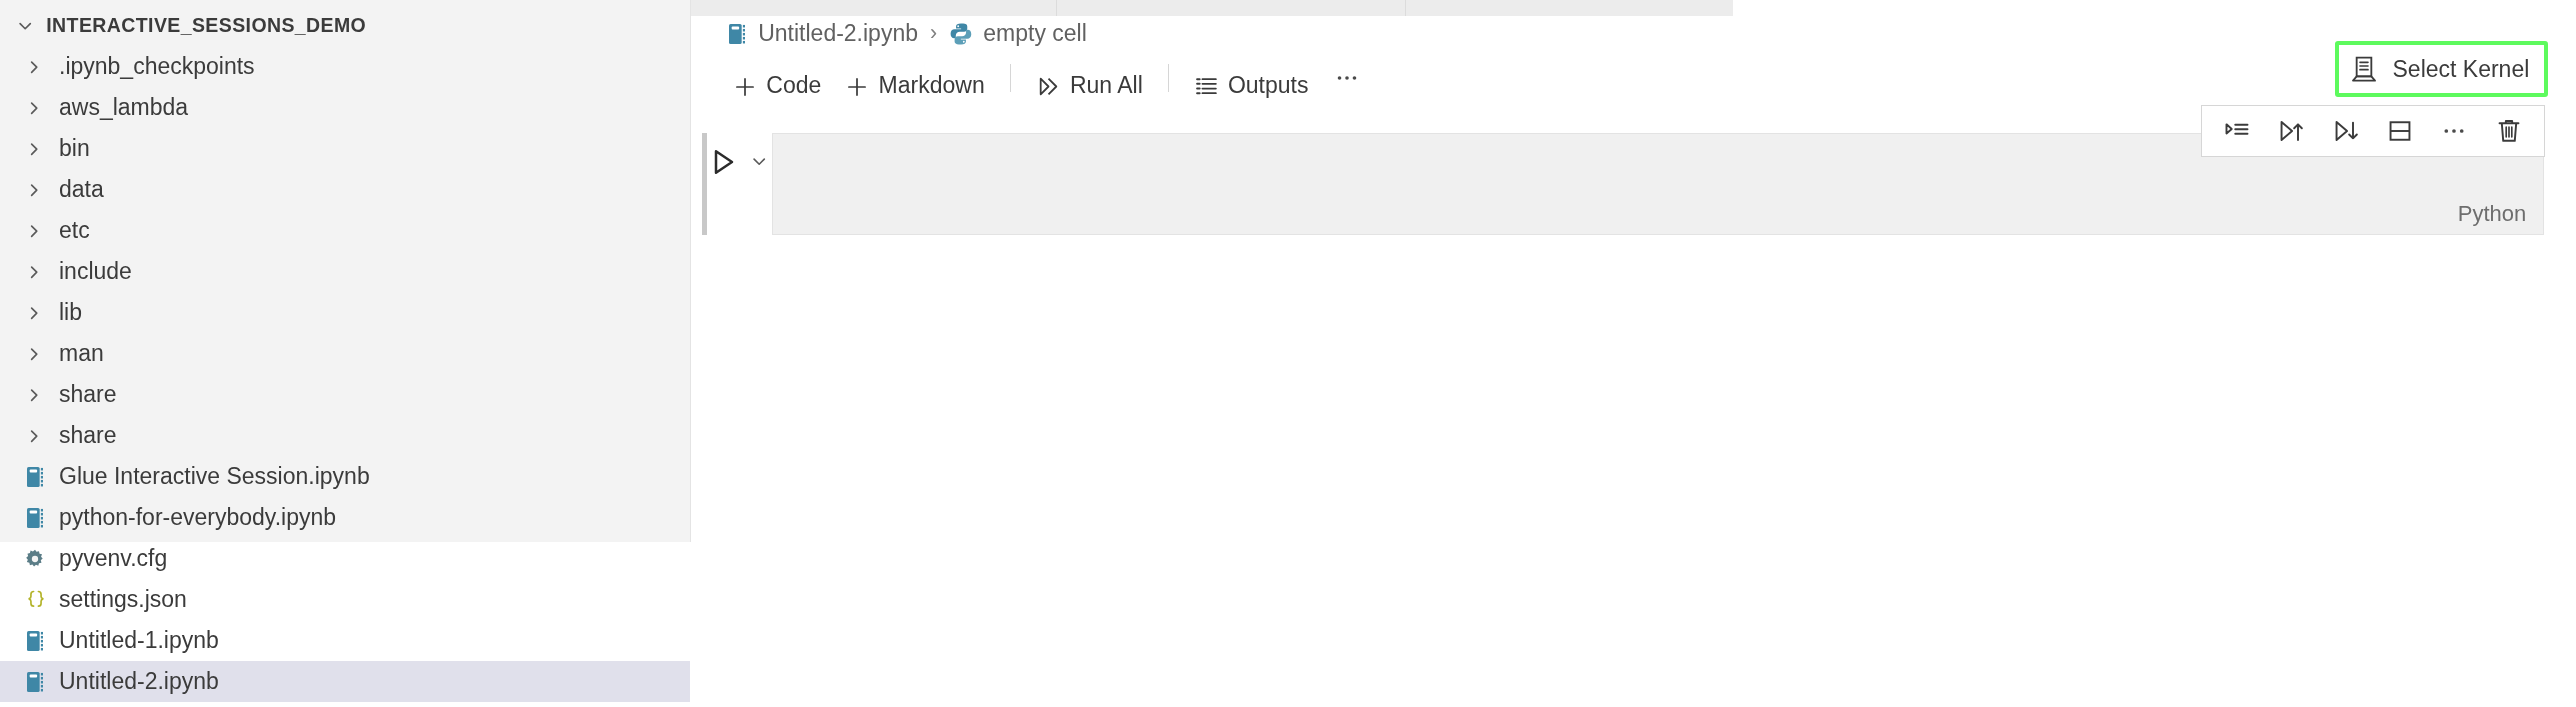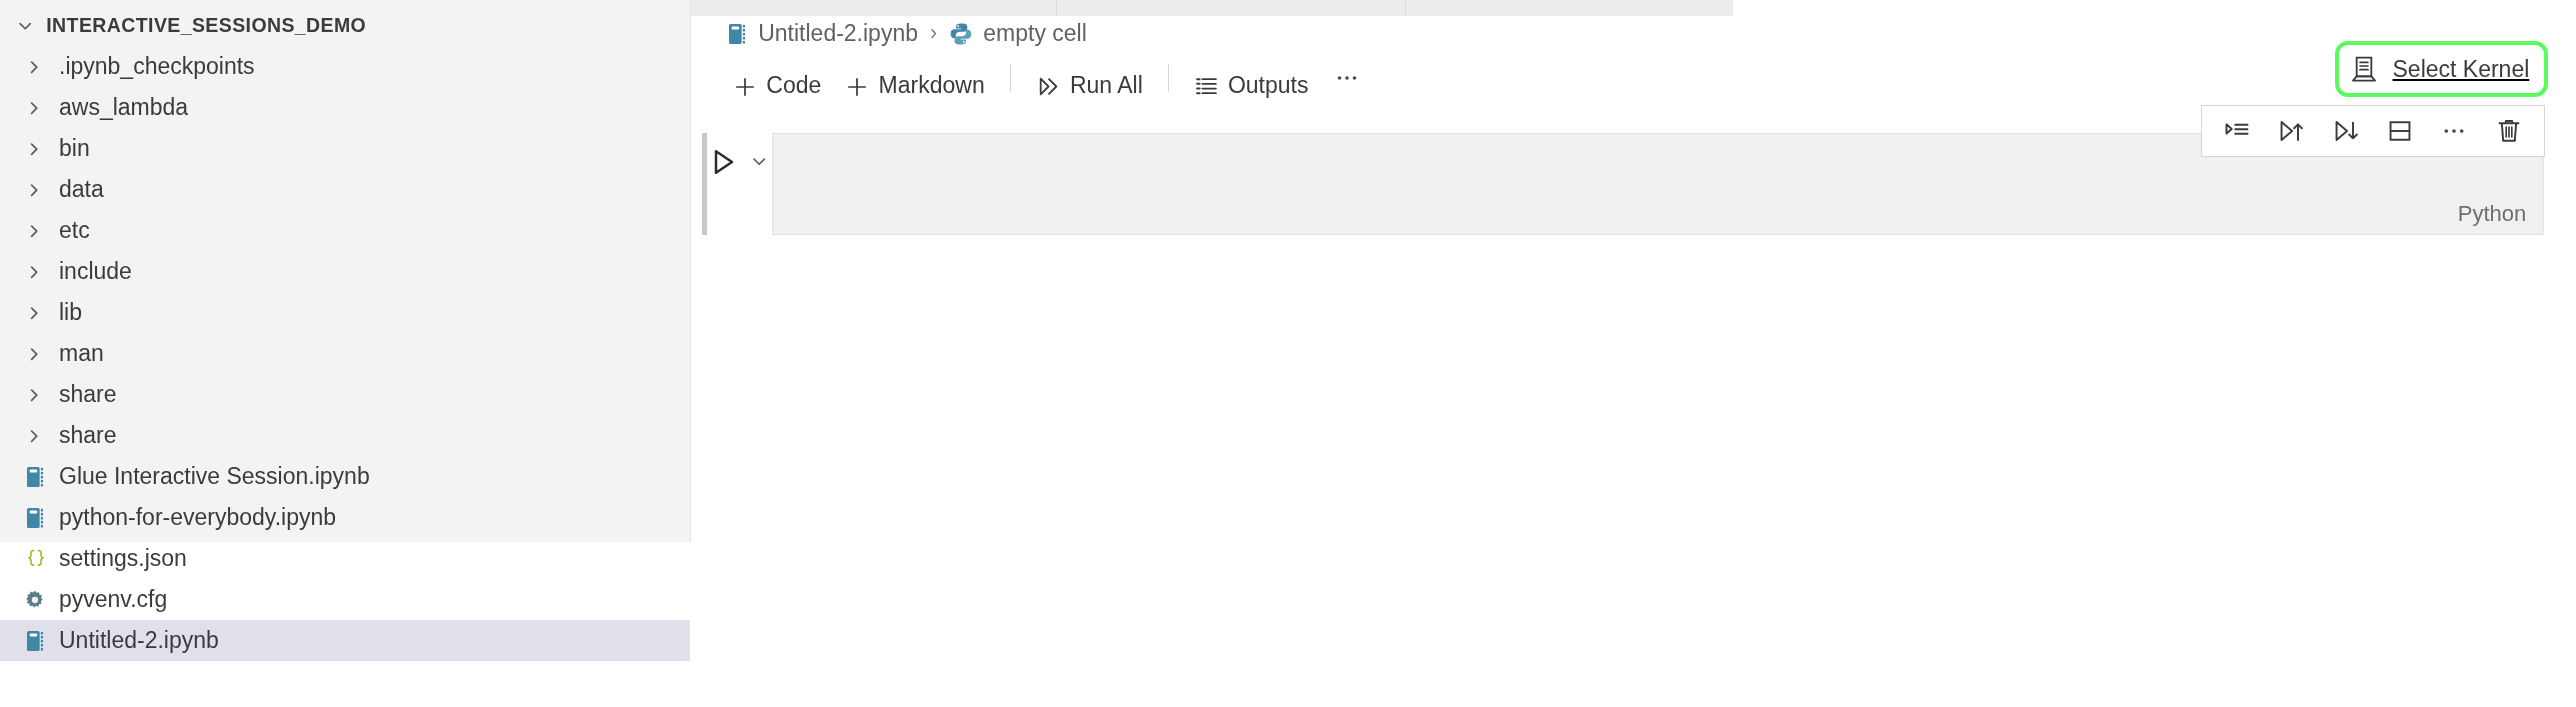--- a/index.html
+++ b/index.html
@@ -149,23 +149,22 @@
     margin-left: 5.6px;
   }
 
   
   .kernel-wrap {
     position: absolute;
     top: 41px;
     right: 28px;
     padding: 3.7px;
     border: 4.6px solid #5dfa5d;
-    border-radius: 13px;
+    border-radius: 3px;
     background: transparent;
-    text-decoration: underline;
   }
   .kernel-btn {
     display: flex;
     align-items: center;
     gap: 14px;
     height: 41px;
     padding: 0 11px 0 5.6px;
     background: #ffffff;
     cursor: pointer;
   }
@@ -356,35 +355,49 @@
               <rect x="12.4" y="5.2" width="1.6" height="1.9" fill="#3f87a6"></rect>
               <rect x="12.4" y="8.2" width="1.6" height="1.9" fill="#3f87a6"></rect>
               <rect x="12.4" y="11.2" width="1.6" height="1.9" fill="#3f87a6"></rect>
               <rect x="12.4" y="14.2" width="1.6" height="1.9" fill="#3f87a6"></rect>
             </svg>
           </span>
           <span class="tree-label">python-for-everybody.ipynb</span>
         </div>
         <div class="tree-row">
           <span class="ficon">
+            <svg width="22" height="22" viewBox="0 0 16 16">
+              <path d="M8 1.2l1.1 1.5 1.8-.4.4 1.8 1.8.5-.7 1.7 1.2 1.4-1.4 1.2.5 1.8-1.8.4-.5 1.8-1.7-.7-1.4 1.2-1.2-1.4-1.8.5-.4-1.8-1.8-.5.7-1.7-1.2-1.4 1.4-1.2-.5-1.8 1.8-.4.5-1.8 1.7.7z" fill="#5b7d87"></path>
+              <circle cx="8" cy="8" r="2.3" fill="#f3f3f3"></circle>
+            </svg>
+          </span>
+          <span class="tree-label">pyvenv.cfg</span>
+        </div>
+        <div class="tree-row">
+          <span class="ficon">
             <svg width="24" height="24" viewBox="0 0 18 18">
               <path d="M7.2 2.6c-1.6 0-2 .7-2 2v1.7c0 .9-.4 1.4-1.3 1.6v.4c.9.2 1.3.7 1.3 1.6v1.7c0 1.3.4 2 2 2" fill="none" stroke="#b3b329" stroke-width="1.25" stroke-linecap="round" stroke-linejoin="round"></path>
               <path d="M10.8 2.6c1.6 0 2 .7 2 2v1.7c0 .9.4 1.4 1.3 1.6v.4c-.9.2-1.3.7-1.3 1.6v1.7c0 1.3-.4 2-2 2" fill="none" stroke="#b3b329" stroke-width="1.25" stroke-linecap="round" stroke-linejoin="round"></path>
             </svg>
           </span>
           <span class="tree-label">settings.json</span>
         </div>
         <div class="tree-row">
           <span class="ficon">
-            <svg width="22" height="22" viewBox="0 0 16 16">
-              <path d="M8 1.2l1.1 1.5 1.8-.4.4 1.8 1.8.5-.7 1.7 1.2 1.4-1.4 1.2.5 1.8-1.8.4-.5 1.8-1.7-.7-1.4 1.2-1.2-1.4-1.8.5-.4-1.8-1.8-.5.7-1.7-1.2-1.4 1.4-1.2-.5-1.8 1.8-.4.5-1.8 1.7.7z" fill="#5b7d87"></path>
-              <circle cx="8" cy="8" r="2.3" fill="#f3f3f3"></circle>
-            </svg>
-          </span>
-          <span class="tree-label">pyvenv.cfg</span>
+            <svg width="22" height="24" viewBox="0 0 16 18">
+              <rect x="2" y="1.5" width="9.5" height="15" rx="1.2" fill="#3f87a6"></rect>
+              <rect x="4" y="3.4" width="5.6" height="2.2" rx="0.7" fill="#ffffff"></rect>
+              <rect x="12.4" y="2.2" width="1.6" height="1.9" fill="#3f87a6"></rect>
+              <rect x="12.4" y="5.2" width="1.6" height="1.9" fill="#3f87a6"></rect>
+              <rect x="12.4" y="8.2" width="1.6" height="1.9" fill="#3f87a6"></rect>
+              <rect x="12.4" y="11.2" width="1.6" height="1.9" fill="#3f87a6"></rect>
+              <rect x="12.4" y="14.2" width="1.6" height="1.9" fill="#3f87a6"></rect>
+            </svg>
+          </span>
+          <span class="tree-label">Untitled-1.ipynb</span>
         </div>
         <div class="tree-row selected">
           <span class="ficon">
             <svg width="22" height="24" viewBox="0 0 16 18">
               <rect x="2" y="1.5" width="9.5" height="15" rx="1.2" fill="#3f87a6"></rect>
               <rect x="4" y="3.4" width="5.6" height="2.2" rx="0.7" fill="#ffffff"></rect>
               <rect x="12.4" y="2.2" width="1.6" height="1.9" fill="#3f87a6"></rect>
               <rect x="12.4" y="5.2" width="1.6" height="1.9" fill="#3f87a6"></rect>
               <rect x="12.4" y="8.2" width="1.6" height="1.9" fill="#3f87a6"></rect>
               <rect x="12.4" y="11.2" width="1.6" height="1.9" fill="#3f87a6"></rect>

